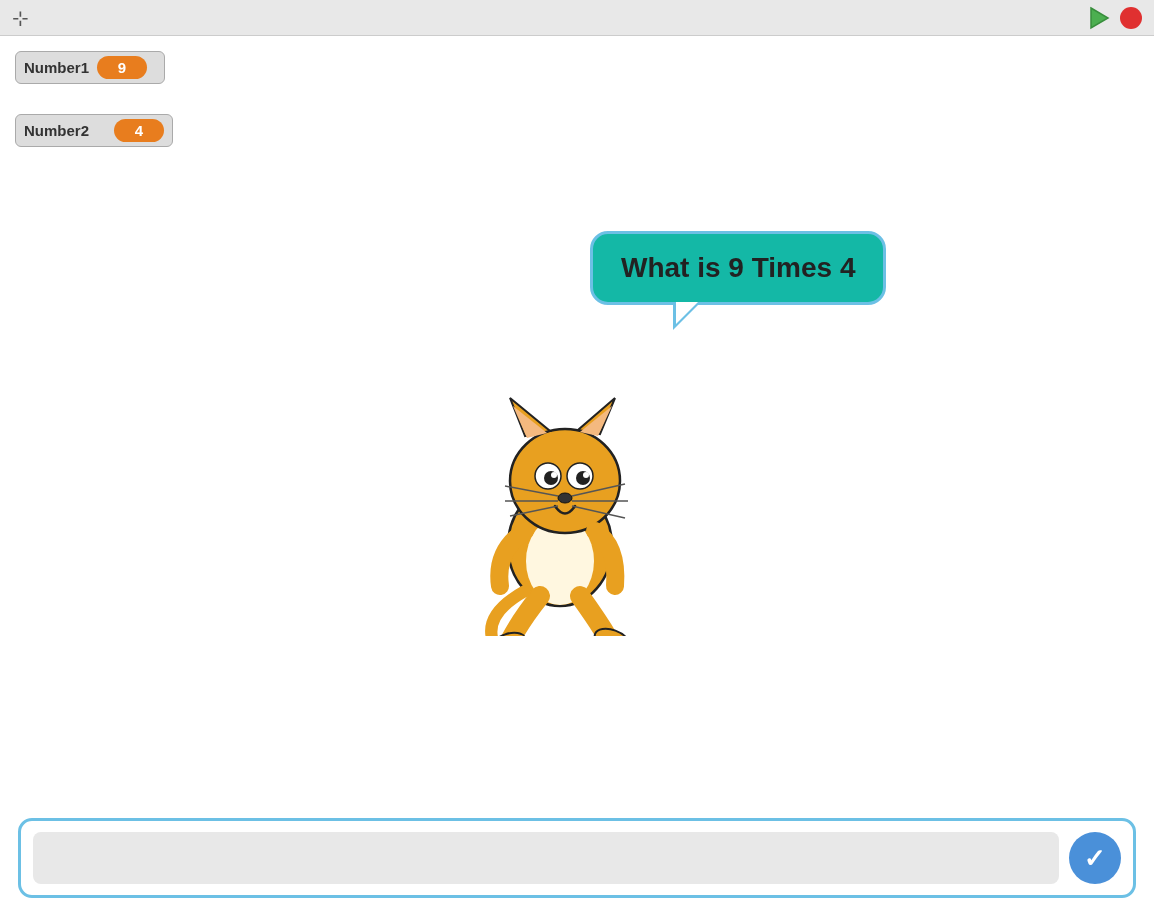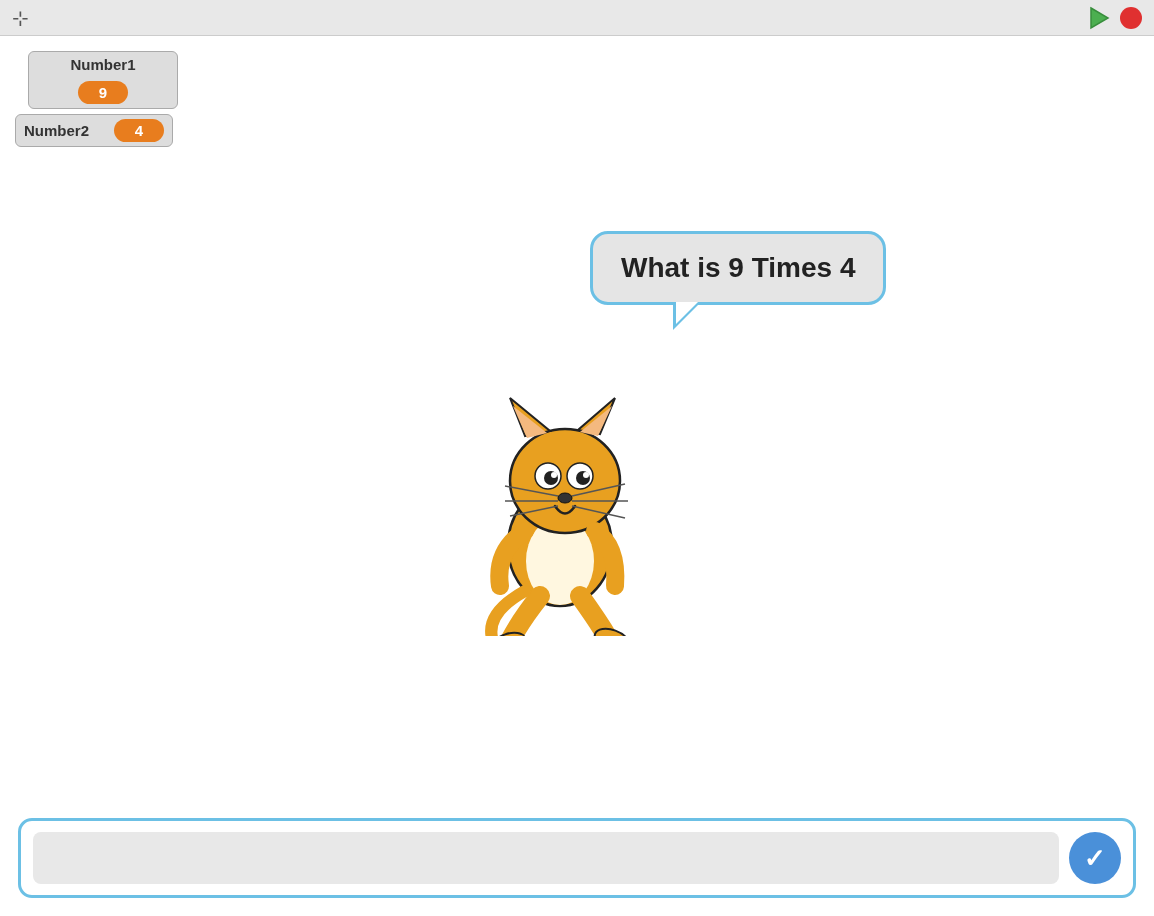--- a/index.html
+++ b/index.html
@@ -95,36 +95,35 @@
       font-weight: bold;
       font-size: 15px;
       border-radius: 12px;
       padding: 3px 16px;
       min-width: 50px;
       text-align: center;
     }
 
     #monitor-number1 {
       top: 15px;
-      left: 28px;
-      flex-direction: column;
+      left: 15px;
     }
 
     #monitor-number2 {
       top: 78px;
       left: 15px;
       gap: 25px;
     }
 
     
     .speech-bubble {
       position: absolute;
       top: 195px;
       left: 590px;
-      background: #e5e5e5;
+      background: #14b8a6;
       border: 3px solid #6cc0e5;
       border-radius: 18px;
       padding: 18px 28px;
       max-width: 380px;
     }
 
     .speech-bubble::after {
       content: '';
       position: absolute;
       bottom: -28px;

